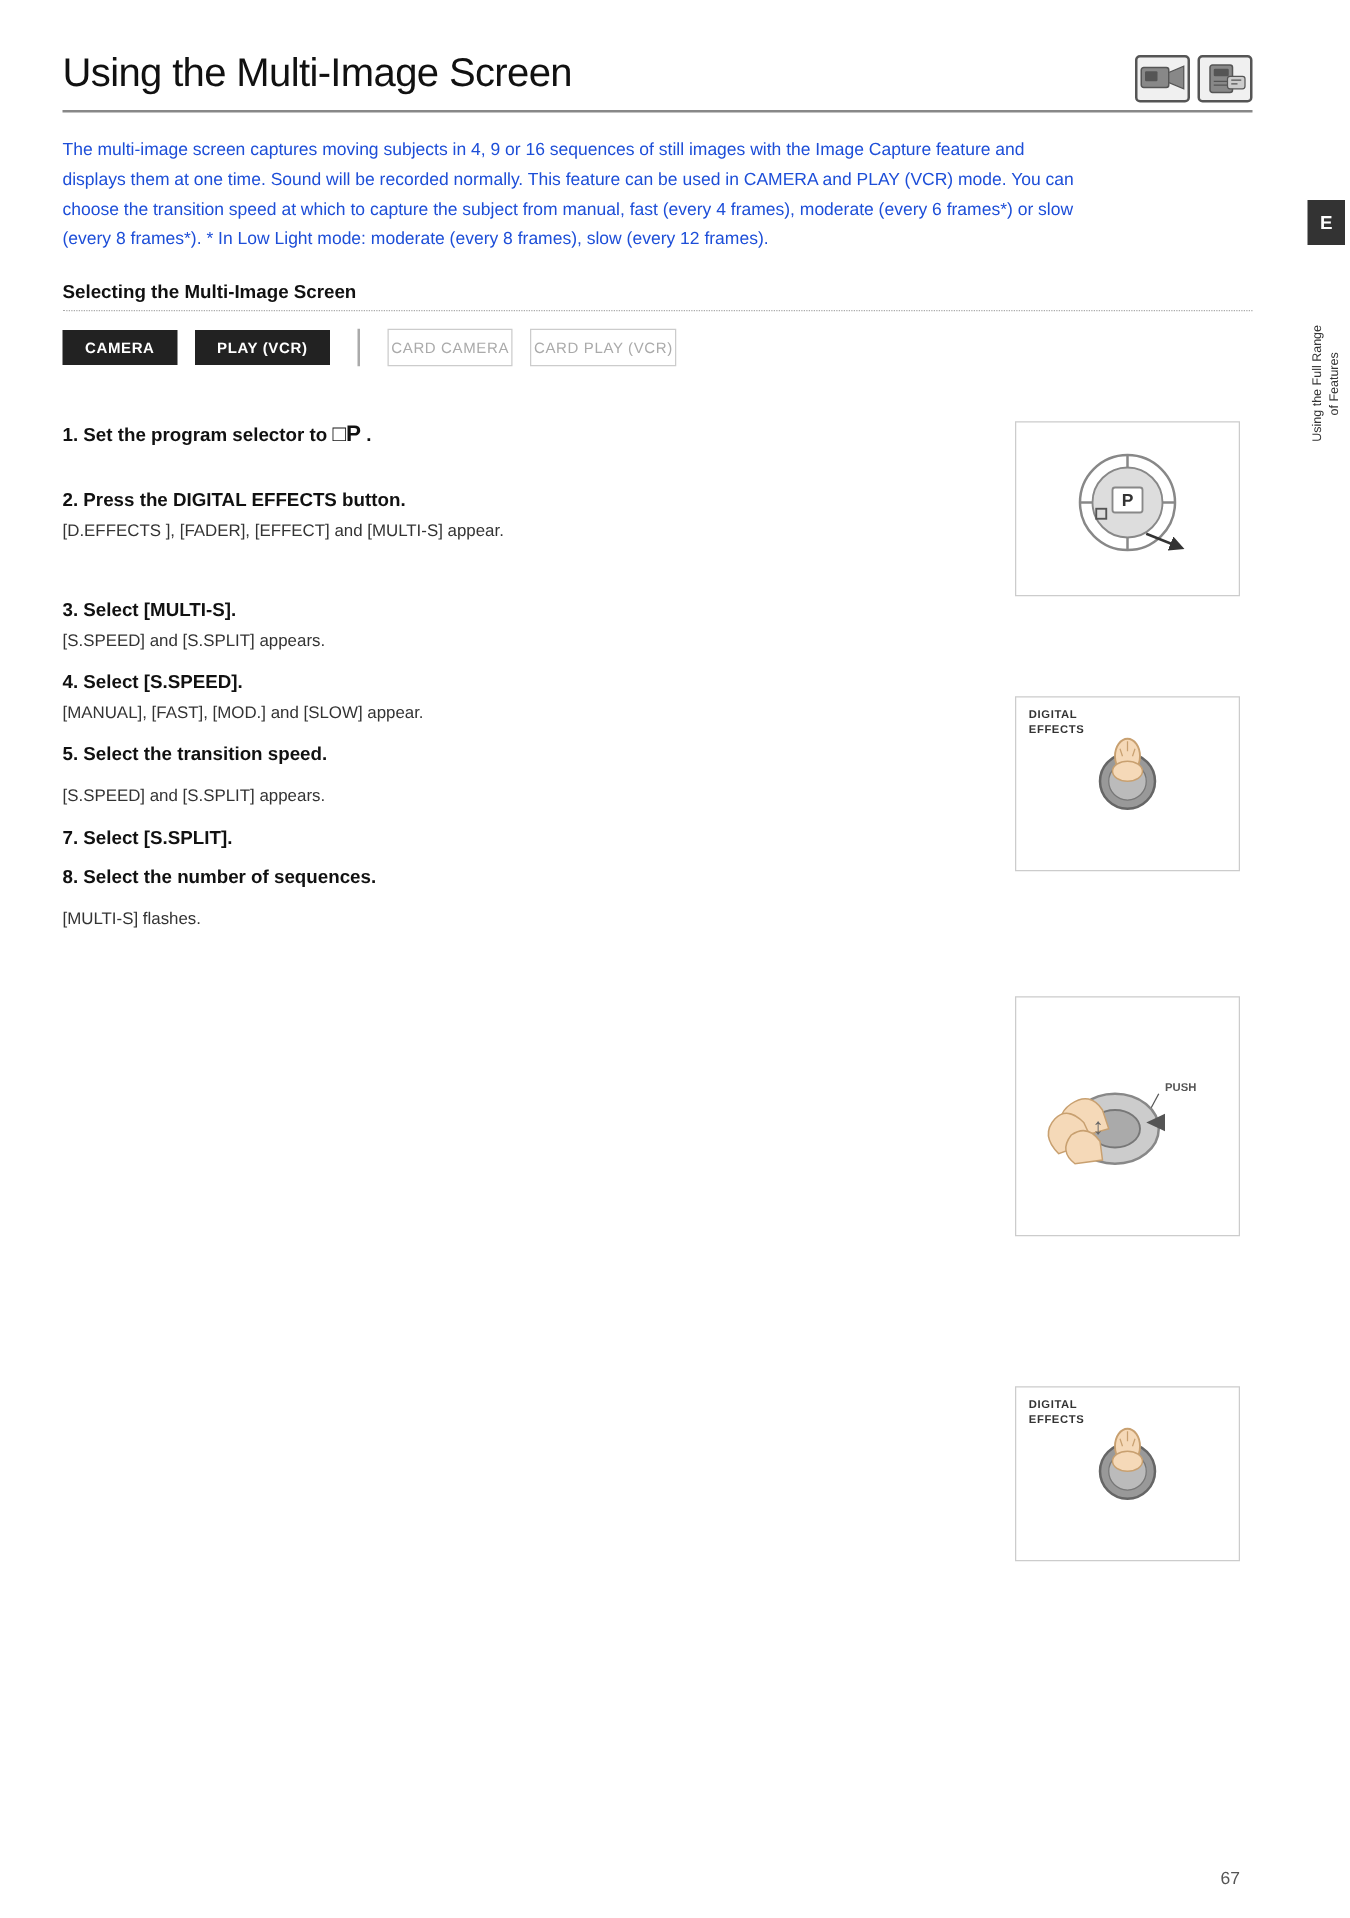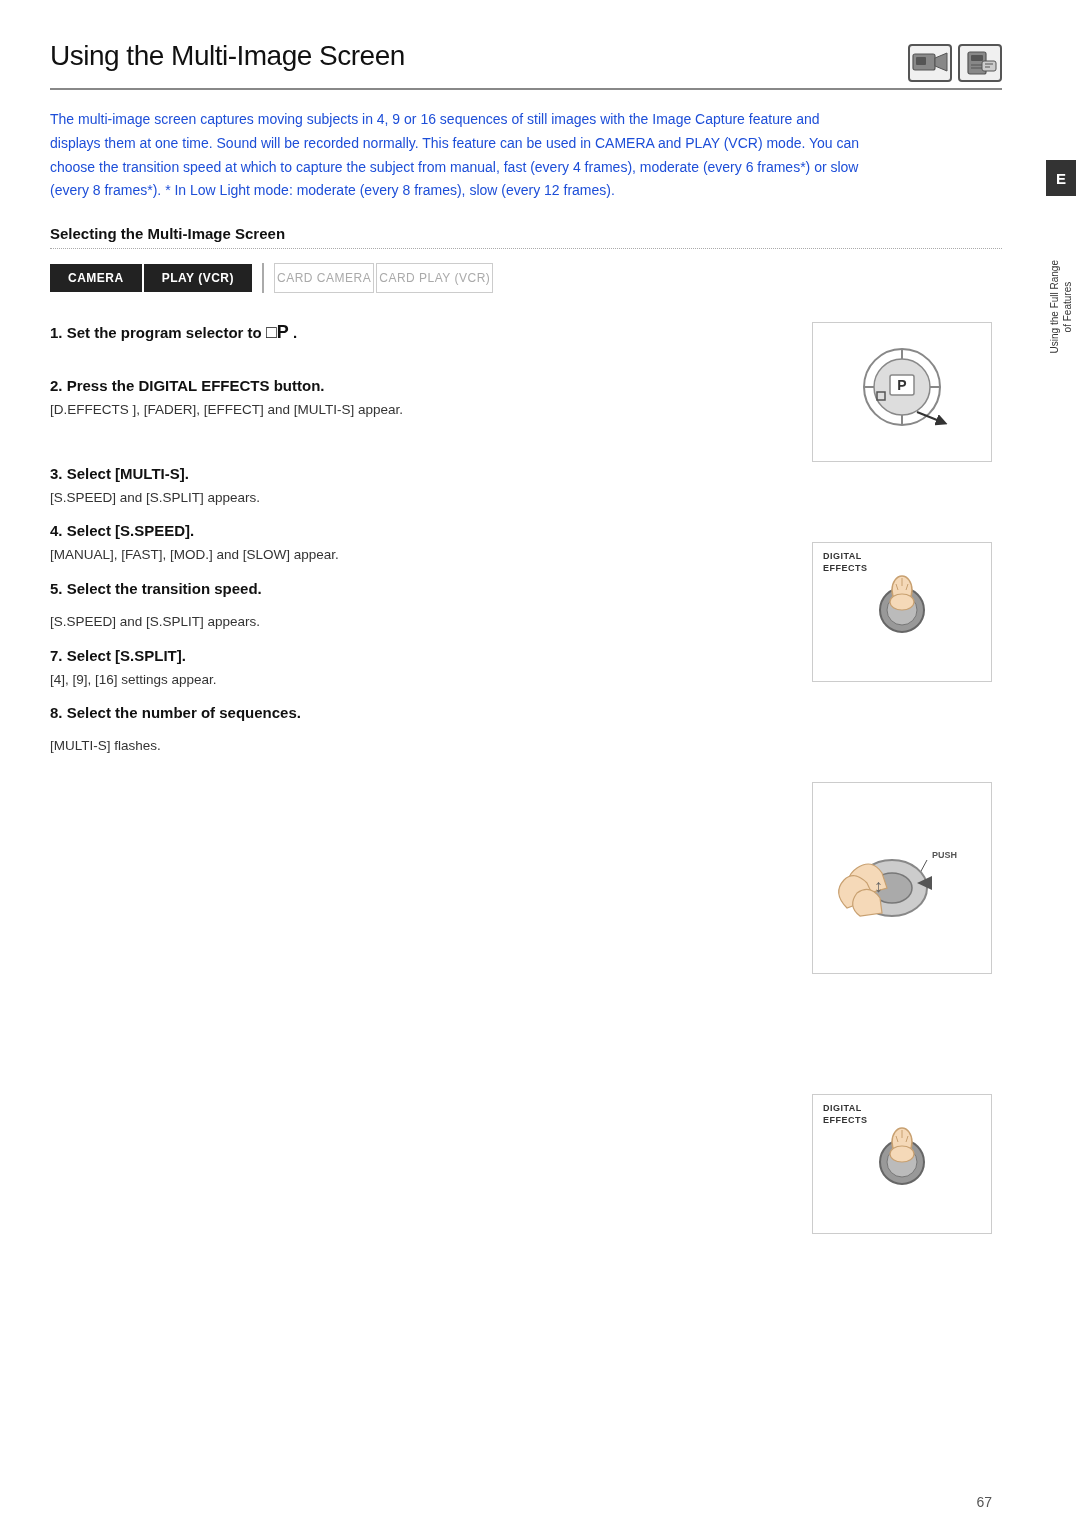--- a/index.html
+++ b/index.html
@@ -60,21 +60,21 @@
 
     
     .title-row {
       display: flex;
       align-items: flex-start;
       justify-content: space-between;
       margin-bottom: 6px;
     }
 
     .page-title {
-      font-size: 28px;
+      font-size: 32px;
       font-weight: normal;
       color: #111;
       letter-spacing: -0.5px;
     }
 
     .title-icons {
       display: flex;
       gap: 6px;
       margin-top: 4px;
     }
@@ -116,22 +116,22 @@
     .dotted-divider {
       border: none;
       border-top: 1px dotted #aaa;
       margin-bottom: 14px;
     }
 
     
     .mode-tabs {
       display: flex;
       align-items: center;
-      margin-bottom: 29px;
-      gap: 0;
+      margin-bottom: 44px;
+      gap: 12px;
     }
 
     .tab-active {
       background: #222;
       color: #fff;
       font-weight: bold;
       font-size: 12px;
       padding: 7px 18px;
       letter-spacing: 0.5px;
       text-transform: uppercase;
@@ -328,21 +328,20 @@
 
         <div class="step-item">
           <p class="step-desc">[S.SPEED] and [S.SPLIT] appears.</p>
         </div>
 
         <div class="step-item">
           <p class="step-title">
             <span>7.</span>
             <span>Select [S.SPLIT].</span>
           </p>
-          <p class="step-desc">[4], [9], [16] settings appear.</p>
         </div>
 
         <div class="step-item">
           <p class="step-title">
             <span>8.</span>
             <span>Select the number of sequences.</span>
           </p>
         </div>
 
         <div class="step-item">

